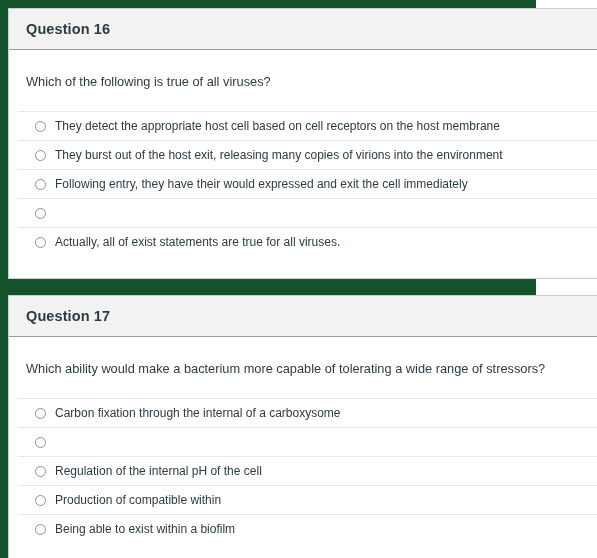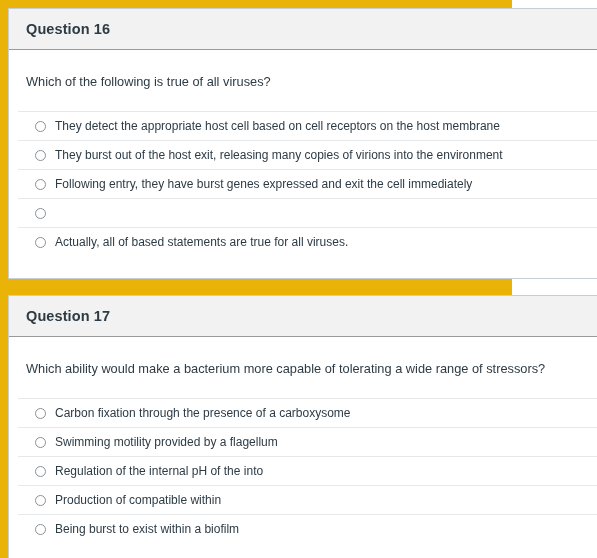--- a/index.html
+++ b/index.html
@@ -11,21 +11,22 @@
     width: 597px;
     height: 558px;
     font-family: "Liberation Sans", sans-serif;
     color: #2d3b45;
     overflow: hidden;
   }
   .page {
     position: relative;
     width: 512px;
     height: 558px;
-    background: #eab308;
+    background: #14532d;
+    padding-left: 24px;
   }
   .q-card {
     position: absolute;
     left: 8px;
     width: 620px;              
     background: #ffffff;
     border: 1px solid #c7cdd1;
     box-sizing: border-box;
   }
   .q-card-1 { top: 8px; }
@@ -99,66 +100,65 @@
           <span class="q-option-label">They detect the appropriate host cell based on cell receptors on the host membrane</span>
         </div>
 
         <div class="q-option">
           <span class="radio-icon"></span>
           <span class="q-option-label">They burst out of the host exit, releasing many copies of virions into the environment</span>
         </div>
 
         <div class="q-option">
           <span class="radio-icon"></span>
-          <span class="q-option-label">Following entry, they have burst genes expressed and exit the cell immediately</span>
+          <span class="q-option-label">Following entry, they have their would expressed and exit the cell immediately</span>
         </div>
 
         <div class="q-option">
           <span class="radio-icon"></span>
         </div>
 
         <div class="q-option">
           <span class="radio-icon"></span>
-          <span class="q-option-label">Actually, all of based statements are true for all viruses.</span>
+          <span class="q-option-label">Actually, all of exist statements are true for all viruses.</span>
         </div>
 
       </div>
     </div>
   </div>
 
   <div class="q-card q-card-2">
     <div class="q-header">
       <div class="q-header-title">Question 17</div>
     </div>
     <div class="q-body">
       <div class="q-text">Which ability would make a bacterium more capable of tolerating a wide range of stressors?</div>
       <div class="q-options">
 
         <div class="q-option">
           <span class="radio-icon"></span>
-          <span class="q-option-label">Carbon fixation through the presence of a carboxysome</span>
+          <span class="q-option-label">Carbon fixation through the internal of a carboxysome</span>
         </div>
 
         <div class="q-option">
           <span class="radio-icon"></span>
-          <span class="q-option-label">Swimming motility provided by a flagellum</span>
         </div>
 
         <div class="q-option">
           <span class="radio-icon"></span>
-          <span class="q-option-label">Regulation of the internal pH of the into</span>
+          <span class="q-option-label">Regulation of the internal pH of the cell</span>
         </div>
 
         <div class="q-option">
           <span class="radio-icon"></span>
           <span class="q-option-label">Production of compatible within</span>
         </div>
 
         <div class="q-option">
           <span class="radio-icon"></span>
-          <span class="q-option-label">Being burst to exist within a biofilm</span>
+          <span class="q-option-label">Being able to exist within a biofilm</span>
         </div>
 
       </div>
     </div>
   </div>
 
 </div>
 
 </body></html>

